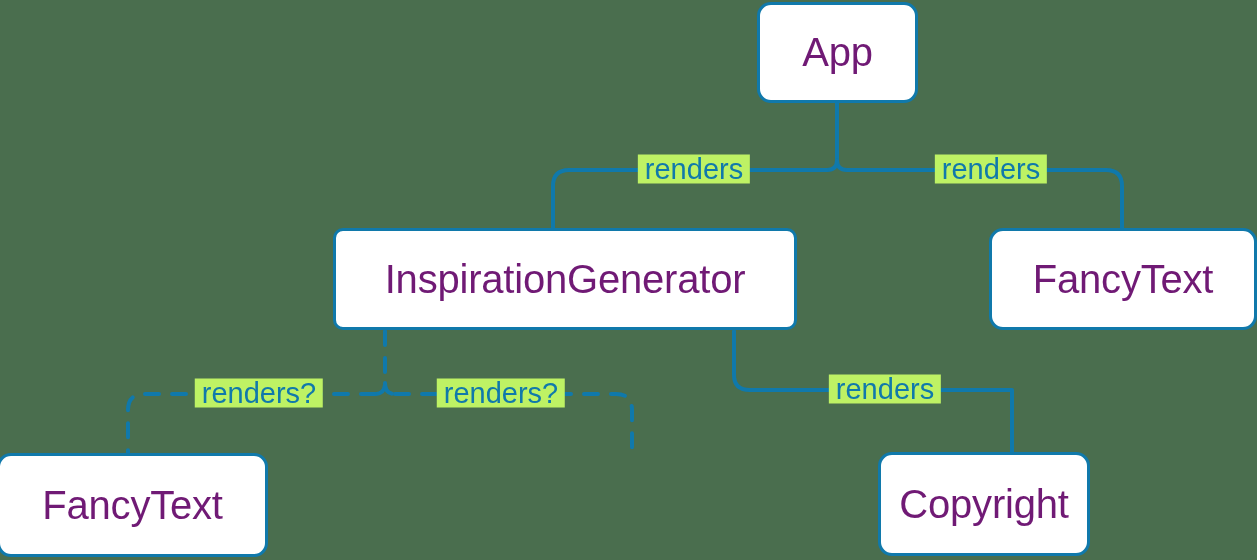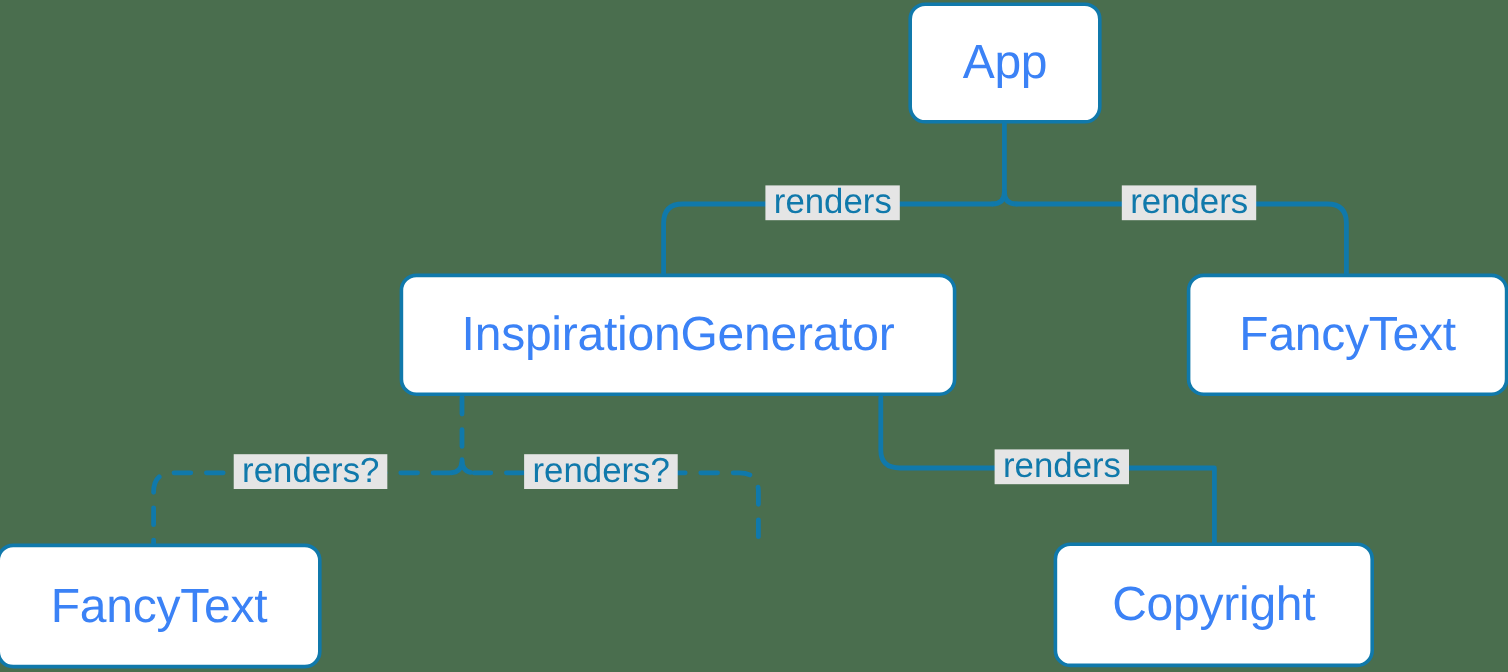--- a/index.html
+++ b/index.html
@@ -27,36 +27,36 @@
   }
   .node {
     position: absolute;
     box-sizing: border-box;
     background: #ffffff;
     border: 3px solid #1079ab;
     border-radius: 14px;
     display: flex;
     align-items: center;
     justify-content: center;
-    color: #3b82f6;
+    color: #701a75;
     font-size: 40px;
     font-weight: 400;
     letter-spacing: -0.2px;
     white-space: nowrap;
     z-index: 2;
   }
   .edge-label {
     position: absolute;
     color: #1079ab;
     font-size: 29px;
     font-weight: 500;
     white-space: nowrap;
     z-index: 3;
     transform: translate(-50%, -50%);
-    background: #e5e5e5;
+    background: #bef264;
     padding: 0 7px;
     line-height: 1;
   }
   .edge-path {
     fill: none;
     stroke: #1079ab;
     stroke-width: 4;
     stroke-linecap: round;
     stroke-linejoin: round;
   }
@@ -81,34 +81,34 @@
     <path class="edge-path dashed" d="M 385 331 L 385 383 Q 385 394 375 394"></path>
     <path class="edge-path dashed" d="M 375 394 L 144 394 Q 128 394 128 410 L 128 453"></path>
     <path class="edge-path dashed" d="M 385 383 Q 385 394 395 394"></path>
     <path class="edge-path dashed" d="M 395 394 L 616 394 Q 632 394 632 410 L 632 452"></path>
   </svg>
 
   <div class="node" id="node-app" style="left:757px; top:2px; width:161px; height:101px;">
     <span>App</span>
   </div>
 
-  <div class="node" id="node-inspgen" style="left:333px; top:228px; width:464px; height:102px;">
+  <div class="node" id="node-inspgen" style="left:333px; top:228px; width:464px; height:102px;border-radius:10px;">
     <span>InspirationGenerator</span>
   </div>
 
   <div class="node" id="node-fancytext-right" style="left:989px; top:228px; width:268px; height:102px;">
     <span>FancyText</span>
   </div>
 
   <div class="node" id="node-fancytext-bottom" style="left:-3px; top:453px; width:271px; height:104px;">
     <span>FancyText</span>
   </div>
 
 
-  <div class="node" id="node-copyright" style="left:878px; top:452px; width:267px; height:104px;">
+  <div class="node" id="node-copyright" style="left:878px; top:452px; width:212px; height:104px;">
     <span>Copyright</span>
   </div>
 
   <div class="edge-label" style="left:694px; top:169px;">renders</div>
   <div class="edge-label" style="left:991px; top:169px;">renders</div>
   <div class="edge-label" style="left:259px; top:393px;">renders?</div>
   <div class="edge-label" style="left:501px; top:393px;">renders?</div>
   <div class="edge-label" style="left:885px; top:389px;">renders</div>
 
 </div>

